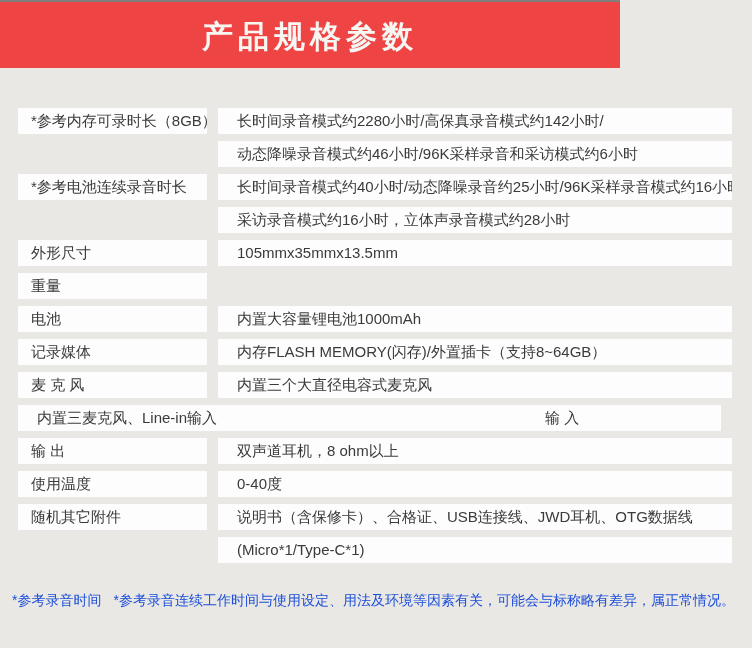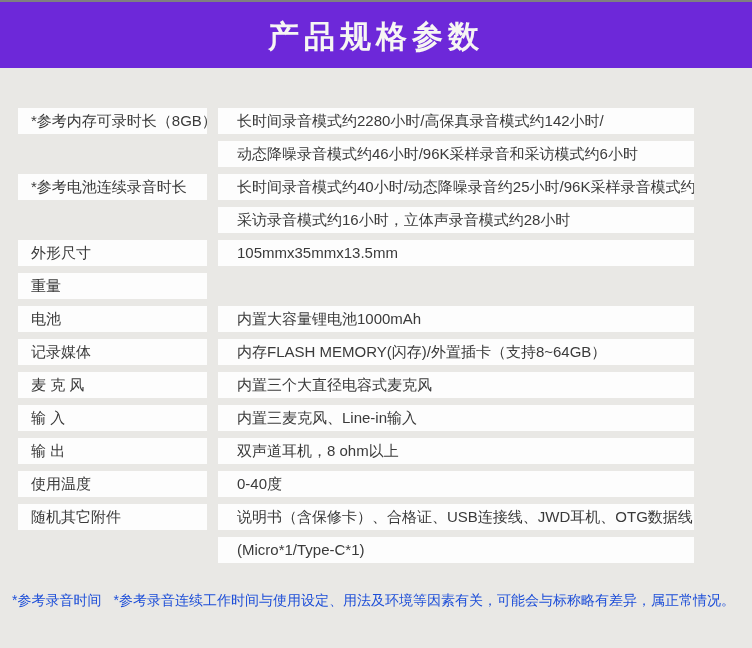--- a/index.html
+++ b/index.html
@@ -11,23 +11,23 @@
     overflow: hidden;
   }
   .page {
     position: relative;
     width: 752px;
     height: 648px;
     background: #e9e8e5;
   }
   
   .banner {
-    width: 752px;
+    width: 620px;
     height: 68px;
-    background: #6d28d9;
+    background: #ef4444;
     border-top: 2px solid #7f7f7f;
     display: flex;
     align-items: center;
     justify-content: center;
   }
   .banner h1 {
     color: #f6f6f3;
     font-size: 31px;
     font-weight: bold;
     letter-spacing: 5px;
@@ -54,21 +54,21 @@
   }
   .cell.label {
     width: 189px;
     padding-left: 13px;
     margin-right: 11px;
   }
   .cell.label.empty {
     background: transparent;
   }
   .cell.value {
-    width: 476px;
+    width: 514px;
     padding-left: 19px;
   }
   
   .footnote {
     margin-top: 29px;
     padding-left: 12px;
     font-size: 14px;
     color: #1d4ed8;
     white-space: nowrap;
   }
@@ -125,22 +125,22 @@
       <div class="cell label">记录媒体</div>
       <div class="cell value">内存FLASH MEMORY(闪存)/外置插卡（支持8~64GB）</div>
     </div>
 
     <div class="row">
       <div class="cell label">麦 克 风</div>
       <div class="cell value">内置三个大直径电容式麦克风</div>
     </div>
 
     <div class="row">
+      <div class="cell value">内置三麦克风、Line-in输入</div>
       <div class="cell label">输 入</div>
-      <div class="cell value">内置三麦克风、Line-in输入</div>
     </div>
 
     <div class="row">
       <div class="cell label">输 出</div>
       <div class="cell value">双声道耳机，8 ohm以上</div>
     </div>
 
     <div class="row">
       <div class="cell label">使用温度</div>
       <div class="cell value">0-40度</div>

